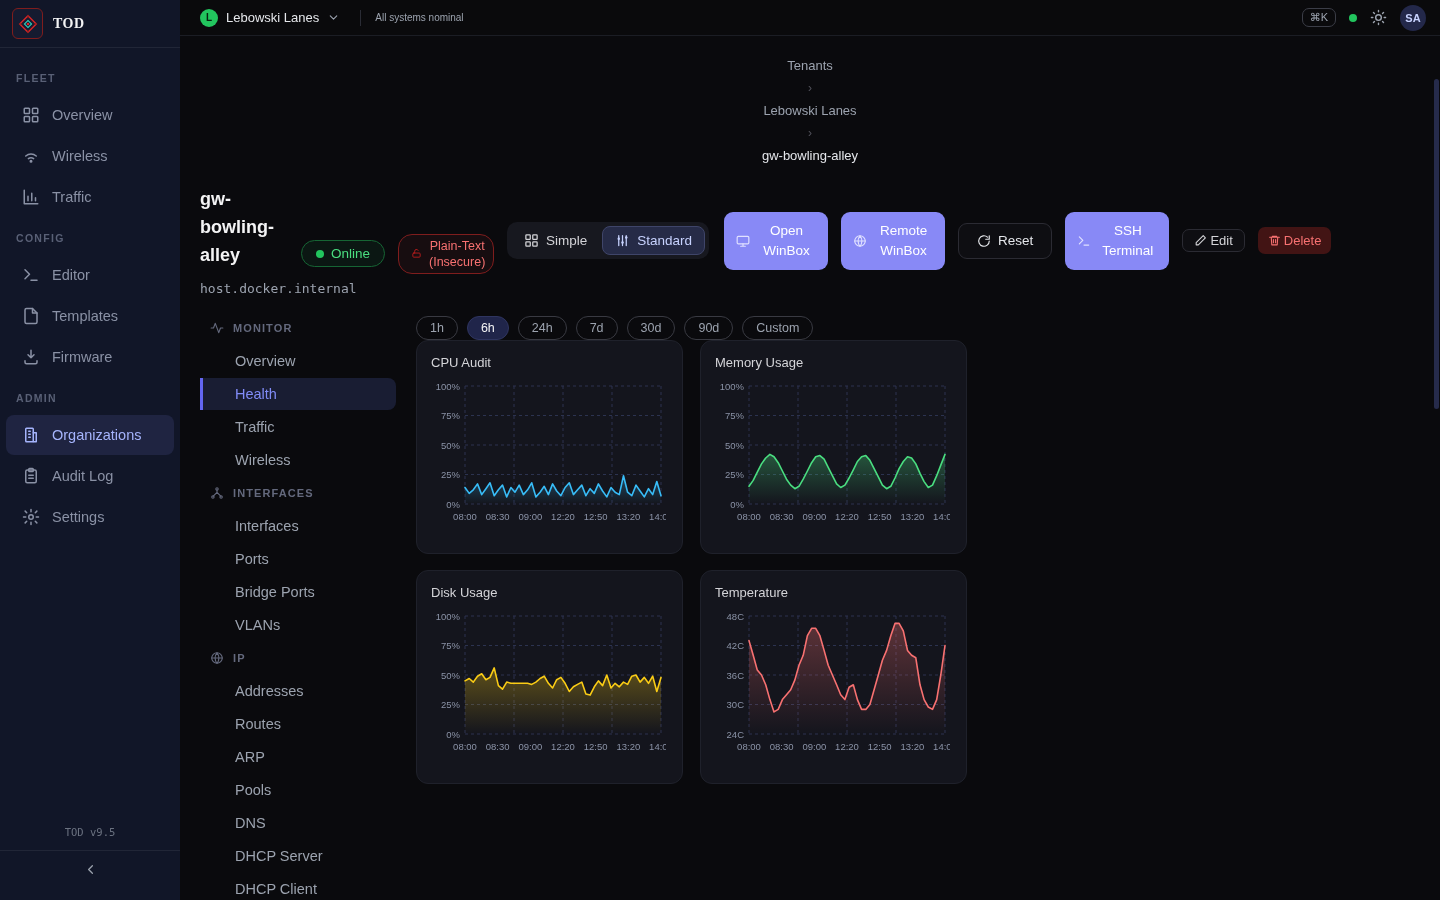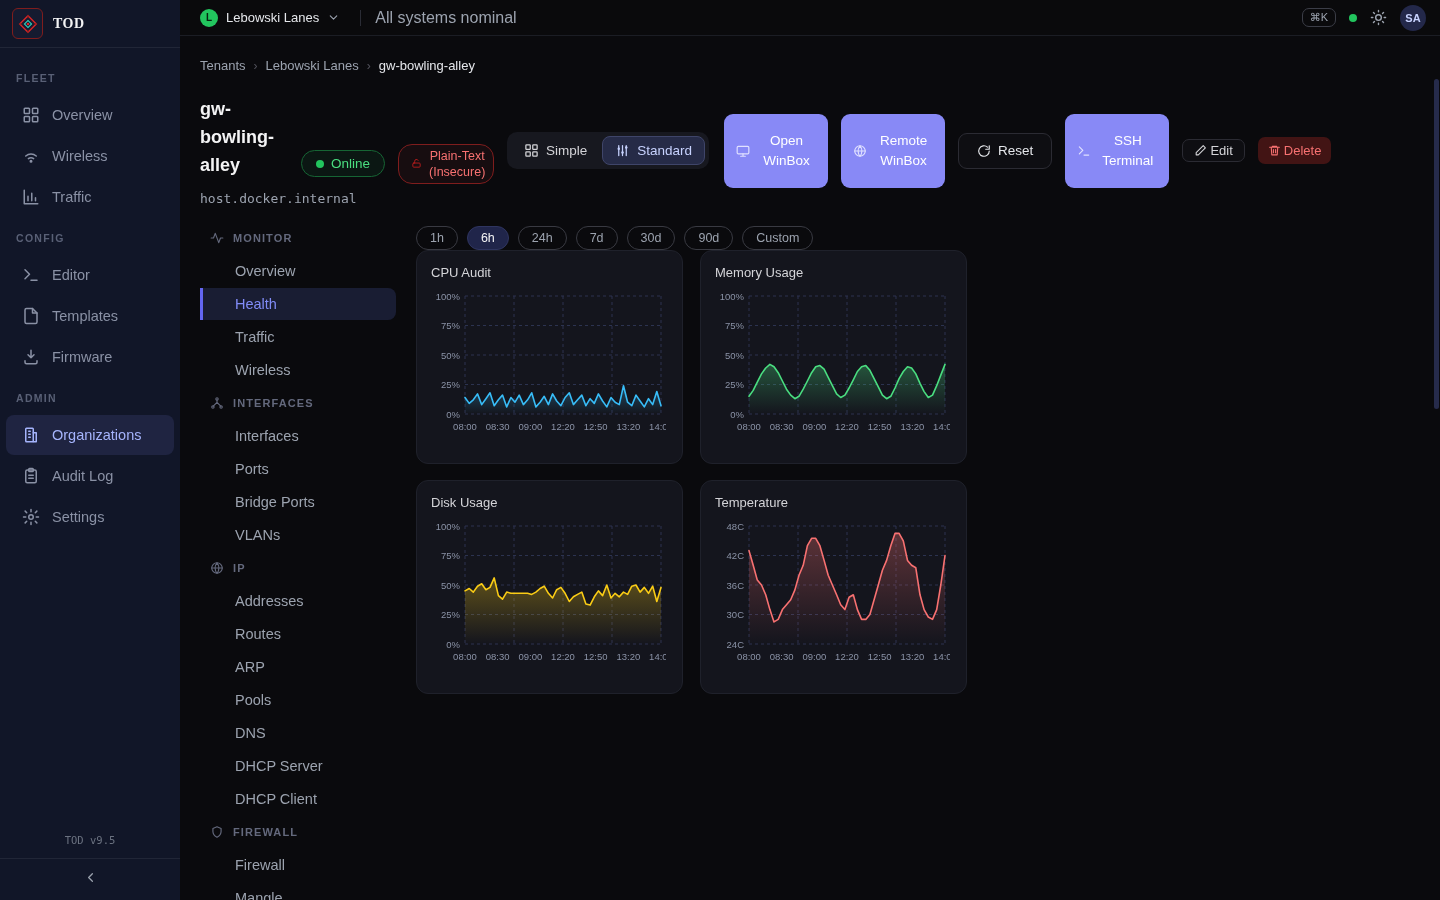--- a/index.html
+++ b/index.html
@@ -16,45 +16,45 @@
     border:1px solid #7f1d1d; display:flex; align-items:center; justify-content:center; }
   .app-name { font-size:14px; font-weight:700; letter-spacing:.5px; color:#f4f4f5; }
   .sb-nav { flex:1; padding-top:10px; }
   .sb-section { font-size:10.5px; letter-spacing:1.3px; color:#596076; font-weight:700;
     padding:14px 16px 10px; }
   .sb-item { display:flex; align-items:center; gap:12px; padding:11px 16px; margin:1px 6px;
     border-radius:8px; color:#8a91a5; font-size:14.5px; cursor:pointer; }
   .sb-item svg { width:18px; height:18px; stroke:#8a91a5; }
   .sb-item.active { background:#1f2441; color:#a5b4fc; }
   .sb-item.active svg { stroke:#a5b4fc; }
-  .sb-footer { padding-bottom:4px; }
+  .sb-footer { padding-bottom:12px; }
   .sb-version { text-align:center; font-family:"DejaVu Sans Mono", monospace;
     font-size:10.5px; color:#6b7280; padding:10px 0 12px; }
   .sb-collapse { border-top:1px solid rgba(255,255,255,.07); height:38px; display:flex;
     align-items:center; justify-content:center; color:#9ca3af; cursor:pointer; }
 
   
   .main { flex:1; display:flex; flex-direction:column; position:relative; background:#0a0a0d; }
   .topbar { height:36px; min-height:36px; display:flex; align-items:center; padding:0 14px;
     border-bottom:1px solid #1b1d24; background:#0a0a0c; }
   .tenant-pill { display:flex; align-items:center; gap:8px; cursor:pointer; padding:4px 6px; }
   .tenant-avatar { width:18px; height:18px; border-radius:50%; background:#22c55e; color:#06230f;
     font-size:10px; font-weight:700; display:flex; align-items:center; justify-content:center; }
   .tenant-name { font-size:13px; color:#e5e7eb; }
   .tb-sep { width:1px; height:16px; background:#2a2c35; margin:0 14px; }
-  .tb-status { font-size:16px; color:#9ca3af; }
+  .tb-status { font-size:10px; color:#9ca3af; }
   .tb-right { margin-left:auto; display:flex; align-items:center; gap:13px; }
   .kbd-pill { border:1px solid #3b3d47; border-radius:7px; padding:2px 7px; font-size:11px;
     color:#9ca3af; cursor:pointer; }
   .health-dot { width:8px; height:8px; border-radius:50%; background:#22c55e; }
   .avatar { width:26px; height:26px; border-radius:50%; background:#23284a; color:#c7d2fe;
     font-size:11px; font-weight:700; display:flex; align-items:center; justify-content:center; cursor:pointer; }
 
   .content { flex:1; padding:22px 20px 0; overflow:hidden; }
-  .breadcrumb { display:flex; align-items:center; gap:8px; font-size:13px; margin-bottom:22px; }
+  .breadcrumb { display:flex; align-items:center; gap:8px; font-size:13px; margin-bottom:22px;flex-direction:column; }
   .bc-link { color:#9ca3af; cursor:pointer; }
   .bc-sep { color:#52525b; font-size:12px; }
   .bc-current { color:#e5e7eb; }
 
   
   .device-header { display:flex; align-items:center; gap:13px; min-height:60px; }
   .title-block { align-self:flex-start; width:88px; min-width:88px; }
   .device-title { font-size:18px; font-weight:600; line-height:28px; color:#f4f4f5;
     overflow-wrap:anywhere; }
   .device-host { margin-top:12px; font-family:"DejaVu Sans Mono", monospace; font-size:13px;
@@ -71,21 +71,21 @@
     padding:4px; gap:2px; }
   .seg-opt { display:flex; align-items:center; gap:7px; font-size:13.5px; color:#d4d4d8;
     padding:6px 12px; border-radius:8px; cursor:pointer; border:1px solid transparent; }
   .seg-opt svg { width:15px; height:15px; stroke:#d4d4d8; }
   .seg-opt.active { background:#262b47; border-color:#3f4569; color:#c7d2fe; }
   .seg-opt.active svg { stroke:#c7d2fe; }
   .actions { display:flex; align-items:center; gap:13px; margin-left:2px; }
   .btn { display:flex; align-items:center; justify-content:center; gap:7px; cursor:pointer;
     font-size:13.5px; border-radius:9px; }
   .btn svg { width:14px; height:14px; }
-  .btn-primary { width:104px; height:74px; background:#8889f6; color:#fff; font-weight:500; }
+  .btn-primary { width:104px; height:58px; background:#8889f6; color:#fff; font-weight:500; }
   .btn-primary svg { stroke:#e0e1ff; }
   .btn-primary .lbl { max-width:60px; text-align:center; line-height:20px; }
   .btn-outline { height:36px; padding:0 18px; background:#0e0e12; border:1px solid #2b2b33;
     color:#e5e7eb; }
   .btn-outline svg { stroke:#e5e7eb; }
   .btn-ghost { height:23px; padding:0 11px; background:#0e0e12; border:1px solid #2b2b33;
     color:#d4d4d8; font-size:13px; border-radius:7px; gap:3px; }
   .btn-ghost svg { stroke:#d4d4d8; width:13px; height:13px; }
   .btn-danger { height:27px; padding:0 10px; background:#421414; color:#f87171; font-size:13px;
     border-radius:7px; gap:3px; }

